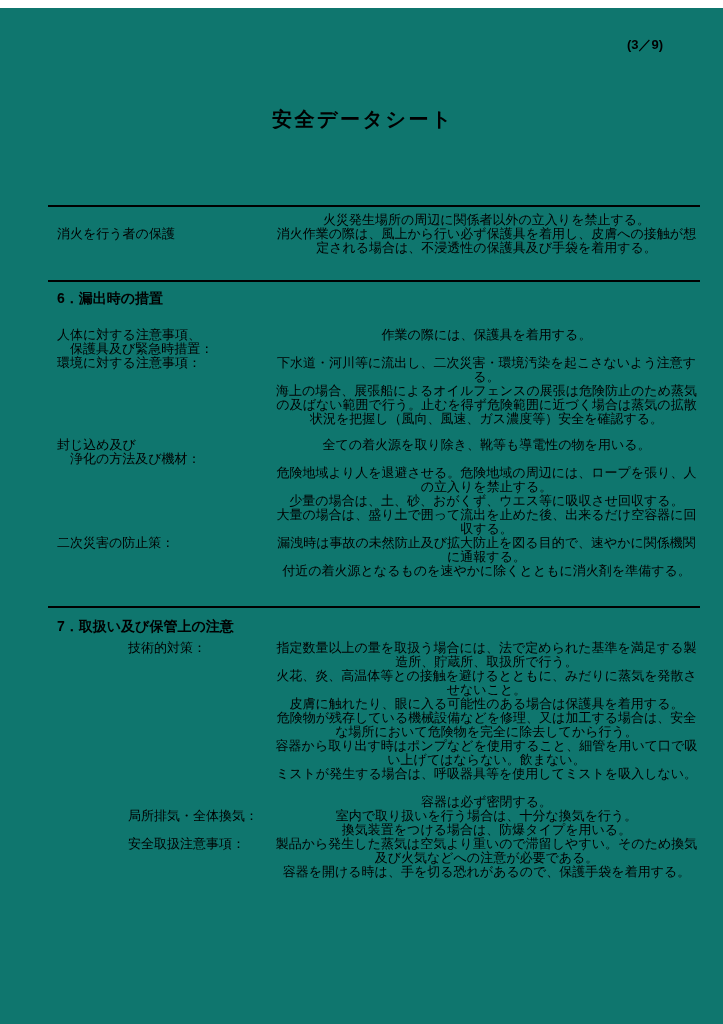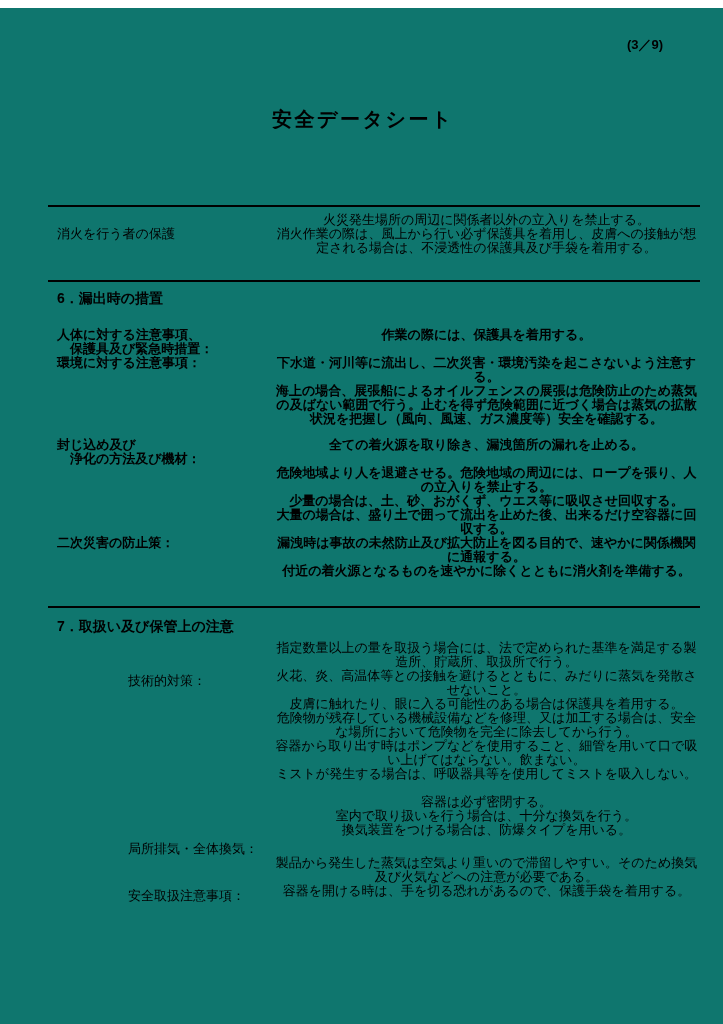--- a/index.html
+++ b/index.html
@@ -66,38 +66,37 @@
   .sec-1 .sec-heading { margin: 8px 0 0 9px; }
   .sec-2 .sec-heading { margin: 10px 0 0 9px; }
 
   .subheading {
     margin: 19px 0 0 9px;
     font-size: 13px;
     line-height: 14px;
   }
 
   .sec-0 .rows { padding-top: 6px; padding-bottom: 25px; }
-  .sec-1 .rows { margin-top: 21px; font-weight: bold; }
+  .sec-1 .rows { margin-top: 21px; }
   .sec-2 .rows { margin-top: 6px; }
 
   .row {
     display: flex;
     align-items: flex-start;
   }
   .row.gap-before { margin-top: 12px; }
   .row-label {
     flex: 0 0 auto;
     width: 216px;
     padding-left: 9px;
     box-sizing: content-box;
   }
   .sec-2 .row-label {
     width: 145px;
     padding-left: 80px;
-    margin-top: 33px;
   }
   .row-content {
     flex: 0 0 auto;
     width: 427px;
     text-align: center;
   }
   .label-line, .para {
     font-size: 13px;
     line-height: 14px;
     min-height: 14px;
@@ -147,21 +146,21 @@
               <div class="para">下水道・河川等に流出し、二次災害・環境汚染を起こさないよう注意する。</div>
               <div class="para">海上の場合、展張船によるオイルフェンスの展張は危険防止のため蒸気の及ばない範囲で行う。止むを得ず危険範囲に近づく場合は蒸気の拡散状況を把握し（風向、風速、ガス濃度等）安全を確認する。</div>
             </div>
           </div>
           <div class="row gap-before">
             <div class="row-label">
               <div class="label-line">封じ込め及び</div>
               <div class="label-line">　浄化の方法及び機材：</div>
             </div>
             <div class="row-content">
-              <div class="para">全ての着火源を取り除き、漏洩箇所の漏れを止める。</div>
+              <div class="para">全ての着火源を取り除き、靴等も導電性の物を用いる。</div>
               <div class="para"></div>
               <div class="para">危険地域より人を退避させる。危険地域の周辺には、ロープを張り、人の立入りを禁止する。</div>
               <div class="para">少量の場合は、土、砂、おがくず、ウエス等に吸収させ回収する。</div>
               <div class="para">大量の場合は、盛り土で囲って流出を止めた後、出来るだけ空容器に回収する。</div>
             </div>
           </div>
           <div class="row">
             <div class="row-label">
               <div class="label-line">二次災害の防止策：</div>
             </div>

